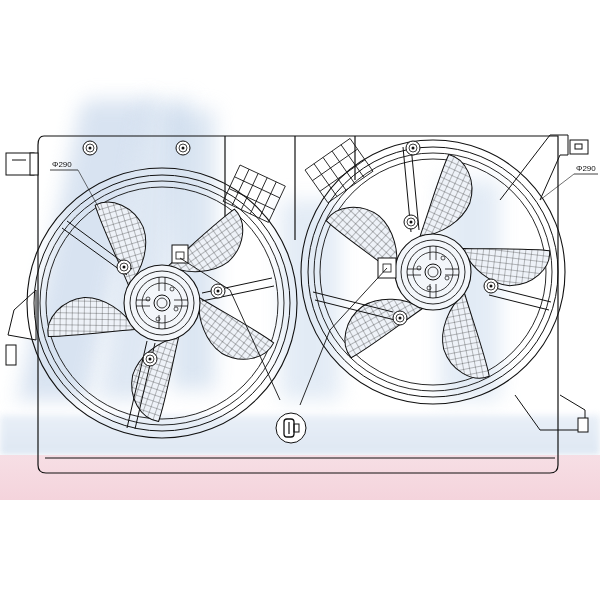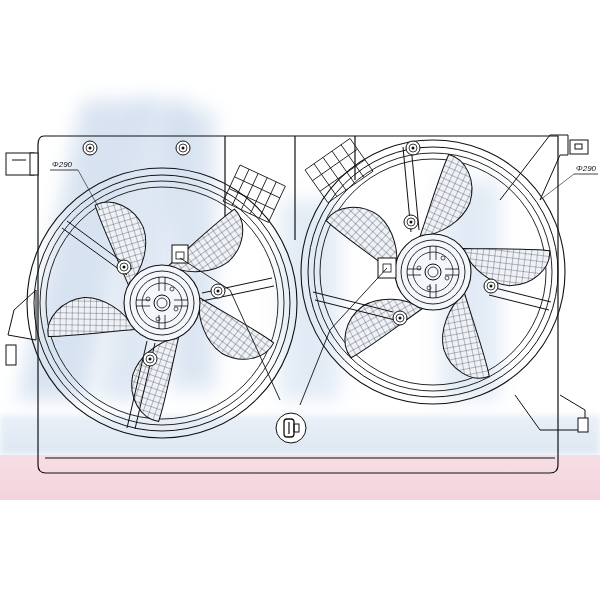--- a/index.html
+++ b/index.html
@@ -1,17 +1,17 @@
 <!DOCTYPE html>
 <html><head>
 <meta charset="utf-8">
 <style>
   html, body { margin: 0; padding: 0; background: #ffffff; }
   body { width: 600px; height: 600px; overflow: hidden; position: relative; font-family: "Liberation Sans", sans-serif; }
-  #canvas { position: absolute; left: 0; top: 0; width: 600px; height: 600px; font-style: italic; }
+  #canvas { position: absolute; left: 0; top: 0; width: 600px; height: 600px; }
   .wm-blue { position: absolute; filter: blur(10px); opacity: 0.55; }
   .wm-pink { position: absolute; left: 0; top: 455px; width: 600px; height: 45px; background: linear-gradient(#f6dbe2, #f3cfd8); opacity: 0.9; }
   .wm-band { position: absolute; left: 0; top: 415px; width: 600px; height: 40px; background: linear-gradient(#e4ecf6, #d6e2f0); opacity: 0.8; filter: blur(3px); }
   svg { position: absolute; left: 0; top: 0; }
   .dim-label { font-family: "Liberation Sans", sans-serif; font-size: 8px; fill: #111; }
 </style>
 </head>
 <body>
 
 <div id="canvas">

